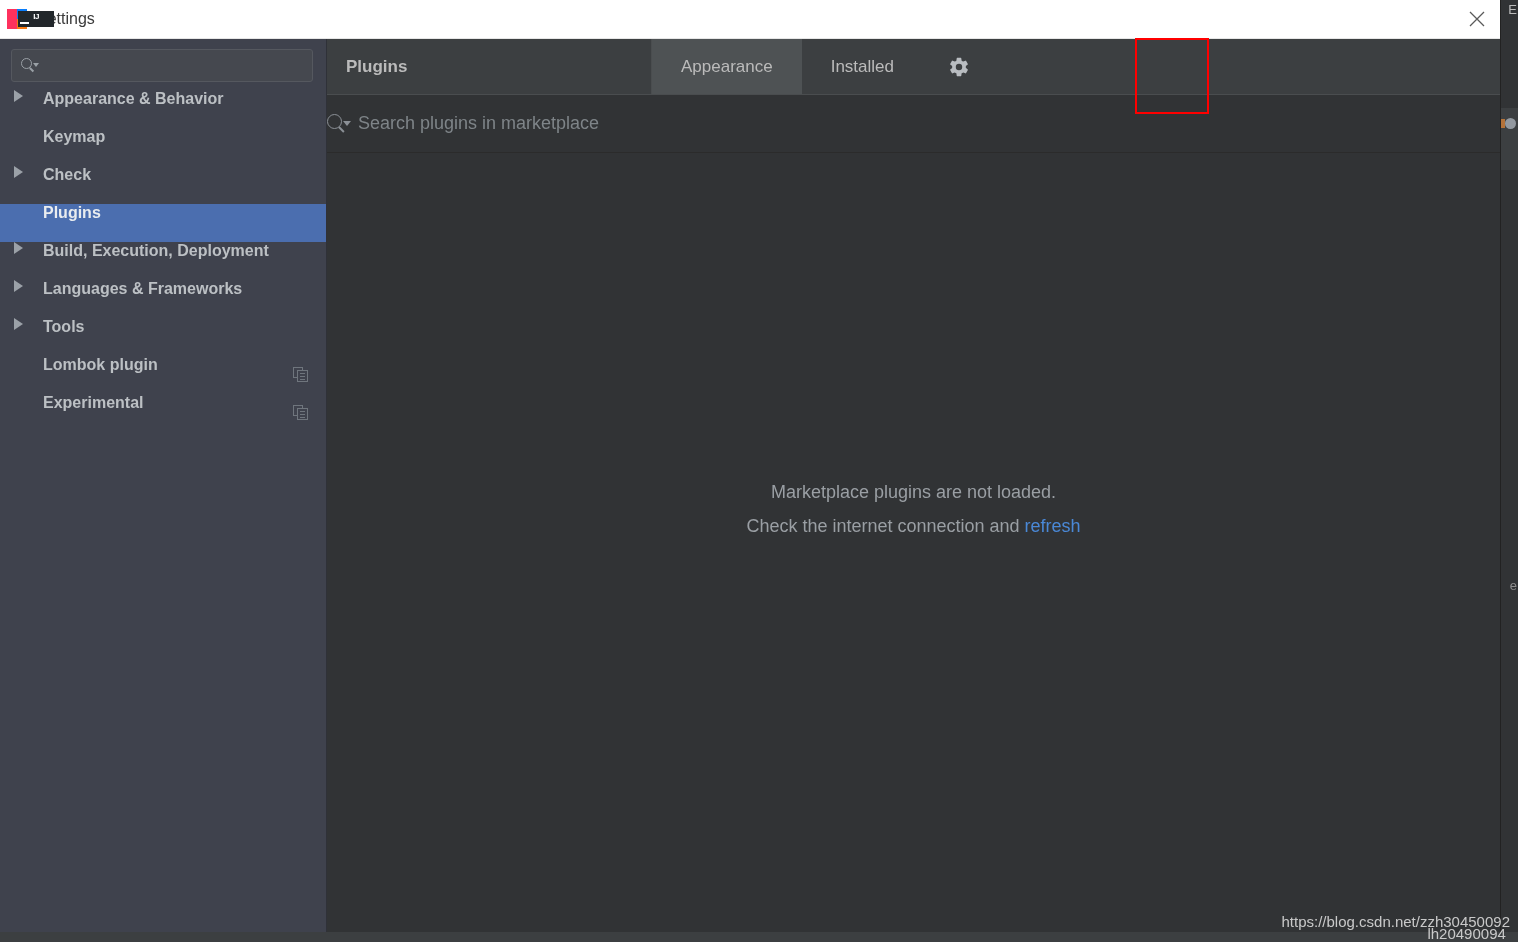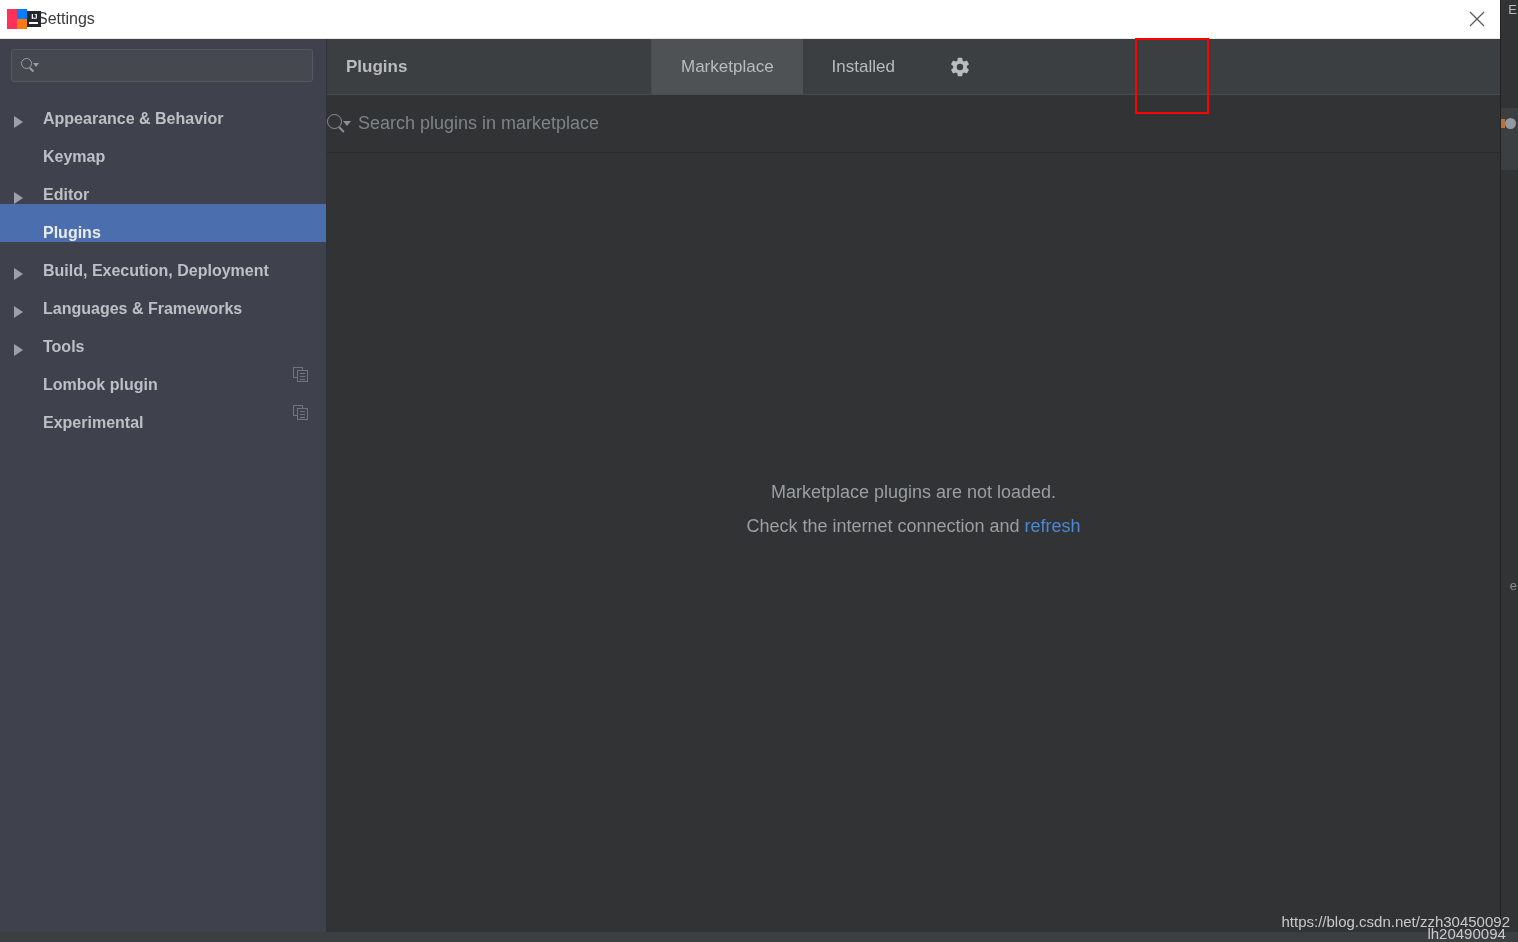--- a/index.html
+++ b/index.html
@@ -96,22 +96,22 @@
     position: absolute;
     width: 10px;
     height: 10px;
   }
   .app-logo .q.tl { left: 0;  top: 0;  background: #fe315d; }
   .app-logo .q.tr { left: 10px; top: 0;  background: #087cfa; }
   .app-logo .q.bl { left: 0;  top: 10px; background: #fe315d; }
   .app-logo .q.br { left: 10px; top: 10px; background: #f97a12; }
   .app-logo .core {
     position: absolute;
-    left: 20px; top: 2px;
-    width: 14px; height: 16px;
+    left: 11px; top: 2px;
+    width: 36px; height: 16px;
     background: #22272b;
     color: #ffffff;
     font-size: 8px;
     font-weight: bold;
     font-family: "Liberation Sans", sans-serif;
     letter-spacing: -0.5px;
     text-align: center;
     line-height: 9px;
     padding-top: 1px;
     box-sizing: border-box;
@@ -212,21 +212,21 @@
     padding-left: 6px;
   }
 
   .tree {
     margin-top: 8px;
   }
   .tree-item {
     position: relative;
     height: 38px;
     display: flex;
-    align-items: flex-end;
+    align-items: flex-start;
     cursor: default;
     padding-left: 14px;
     box-sizing: border-box;
   }
   .tree-item.selected {
     background: #4b6eaf;
   }
   .tree-arrow {
     width: 14px;
     flex: none;
@@ -472,21 +472,21 @@
 
           <div class="tree-item">
             <span class="tree-arrow"></span>
             <span class="tree-label">Keymap</span>
           </div>
 
           <div class="tree-item">
             <span class="tree-arrow">
                 <i></i>
               </span>
-            <span class="tree-label">Editor</span>
+            <span class="tree-label">Check</span>
           </div>
 
           <div class="tree-item selected">
             <span class="tree-arrow"></span>
             <span class="tree-label">Plugins</span>
           </div>
 
 
           <div class="tree-item">
             <span class="tree-arrow">
@@ -534,21 +534,21 @@
           </div>
 
         </div>
       </div>
 
       <div class="content">
 
         <div class="plugins-header">
           <div class="plugins-title">Plugins</div>
           <div class="tabs">
-            <div class="tab active">Marketplace</div>
+            <div class="tab active">Appearance</div>
             <div class="tab">Installed</div>
           </div>
           <div class="tab-gear">
             <svg width="22" height="22" viewBox="0 0 24 24">
               <path fill="#b9bdc1" d="M19.43 12.98c.04-.32.07-.64.07-.98s-.03-.66-.07-.98l2.11-1.65a.5.5 0 0 0 .12-.64l-2-3.46a.5.5 0 0 0-.61-.22l-2.49 1a7.3 7.3 0 0 0-1.69-.98l-.38-2.65A.49.49 0 0 0 14 2h-4a.49.49 0 0 0-.49.42l-.38 2.65c-.61.25-1.17.58-1.69.98l-2.49-1a.5.5 0 0 0-.61.22l-2 3.46a.5.5 0 0 0 .12.64l2.11 1.65c-.04.32-.07.65-.07.98s.03.66.07.98L2.46 14.6a.5.5 0 0 0-.12.64l2 3.46c.14.24.43.33.61.22l2.49-1c.52.4 1.08.73 1.69.98l.38 2.65c.04.24.25.42.49.42h4c.24 0 .45-.18.49-.42l.38-2.65c.61-.25 1.17-.59 1.69-.98l2.49 1c.18.11.47.02.61-.22l2-3.46a.5.5 0 0 0-.12-.64l-2.11-1.65zM12 15.5A3.5 3.5 0 1 1 12 8.5a3.5 3.5 0 0 1 0 7z"></path>
             </svg>
           </div>
         </div>
 
         <div class="plugins-search">

